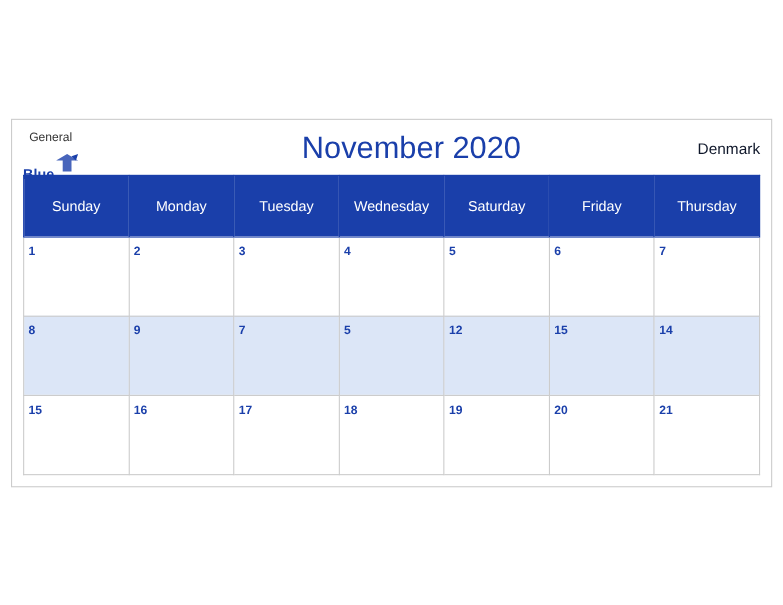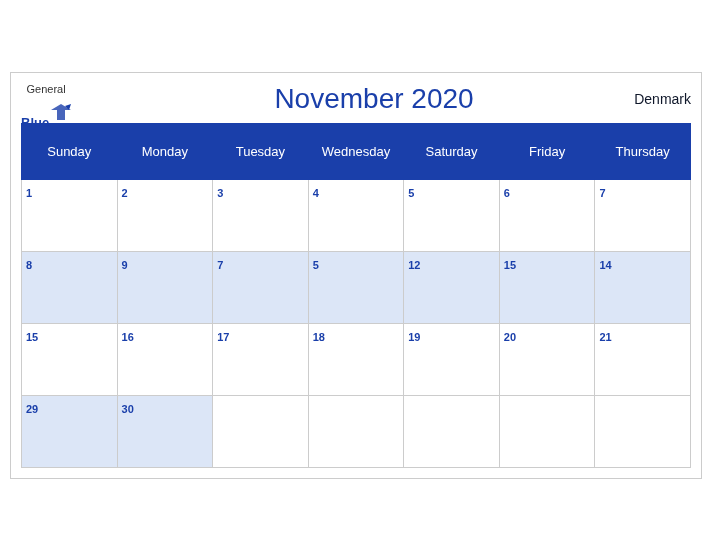--- a/index.html
+++ b/index.html
@@ -150,24 +150,15 @@
         </tr>
         <tr class="row-odd">
           <td><span class="day-number">15</span></td>
           <td><span class="day-number">16</span></td>
           <td><span class="day-number">17</span></td>
           <td><span class="day-number">18</span></td>
           <td><span class="day-number">19</span></td>
           <td><span class="day-number">20</span></td>
           <td><span class="day-number">21</span></td>
         </tr>
-        <tr class="row-odd">
-          <td><span class="day-number">29</span></td>
-          <td><span class="day-number">30</span></td>
-          <td class="empty-cell"></td>
-          <td class="empty-cell"></td>
-          <td class="empty-cell"></td>
-          <td class="empty-cell"></td>
-          <td class="empty-cell"></td>
-        </tr>
       </tbody>
   </table>
 </div>
 
 </body></html>

